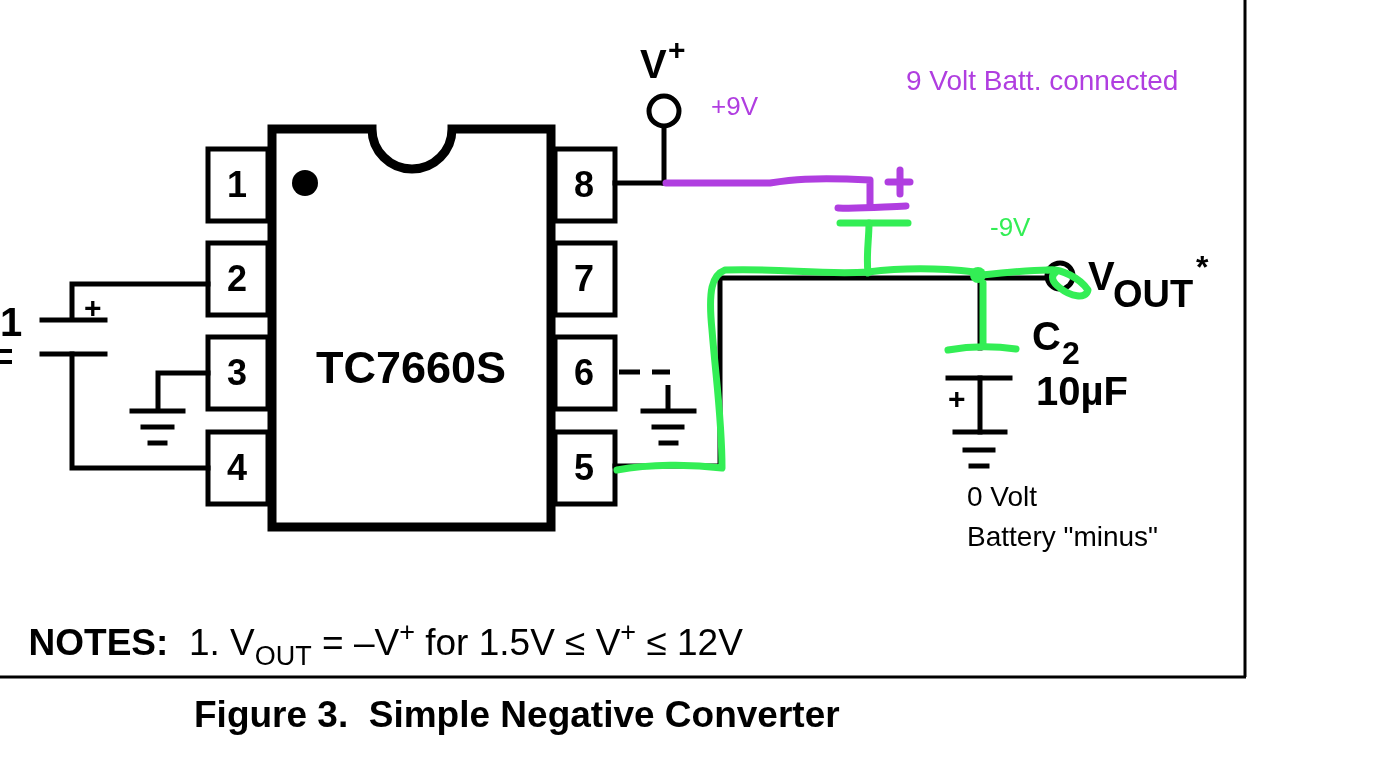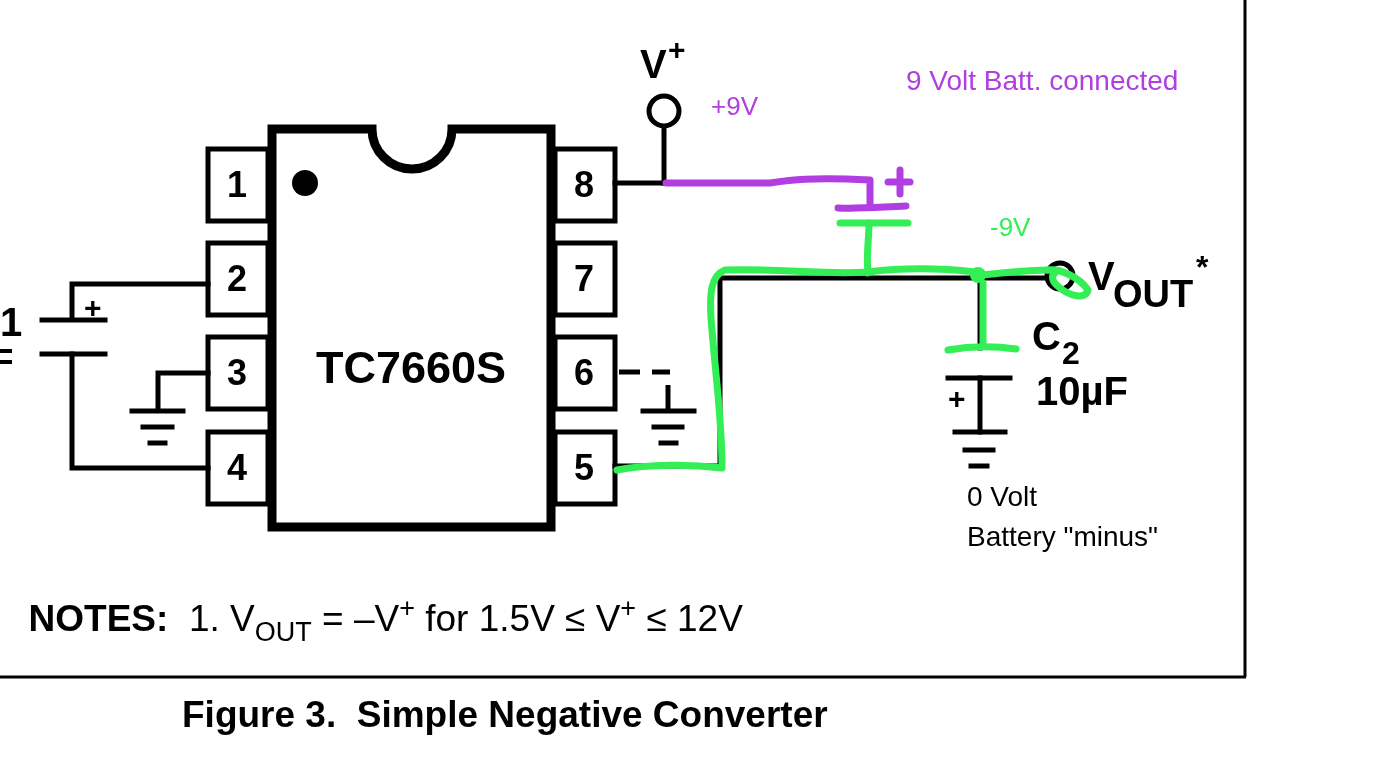--- a/index.html
+++ b/index.html
@@ -9,23 +9,23 @@
   .pin-num { font-family: "Liberation Sans", sans-serif; font-weight: bold; font-size: 36px; fill: #000; }
   .chip-label { font-family: "Liberation Sans", sans-serif; font-weight: bold; font-size: 45px; fill: #000; }
   .bold-label { font-family: "Liberation Sans", sans-serif; font-weight: bold; fill: #000; }
   .plain-label { font-family: "Liberation Sans", sans-serif; fill: #000; }
   .purple-text { font-family: "Liberation Sans", sans-serif; fill: #b03ee0; }
   .green-text { font-family: "Liberation Sans", sans-serif; fill: #33ee55; }
   .wire { stroke: #000; stroke-width: 5; fill: none; stroke-linecap: square; }
   .thick { stroke: #000; stroke-width: 9; fill: none; }
   .pw { stroke: #b03ee0; stroke-width: 7; fill: none; stroke-linecap: round; stroke-linejoin: round; }
   .gw { stroke: #33ee55; stroke-width: 7; fill: none; stroke-linecap: round; stroke-linejoin: round; }
-  .caption { position: absolute; left: 182px; top: 694px; font-weight: bold; font-size: 37px; color: #000;
+  .caption { position: absolute; left: 194px; top: 694px; font-weight: bold; font-size: 37px; color: #000;
              font-family: "Liberation Sans", sans-serif; white-space: pre; }
-  .notes { position: absolute; left: 8px; top: 556px; font-size: 37px; color: #000;
+  .notes { position: absolute; left: 8px; top: 580px; font-size: 37px; color: #000;
            font-family: "Liberation Sans", sans-serif; white-space: pre; }
   .notes .nb { font-weight: bold; }
   .notes sub { font-size: 27px; vertical-align: -10px; }
   .notes sup { font-size: 27px; vertical-align: 14px; line-height: 0; }
 </style>
 </head>
 <body>
 
 <svg id="schematic" width="1387" height="777" viewBox="0 0 1387 777" xmlns="http://www.w3.org/2000/svg">
 

